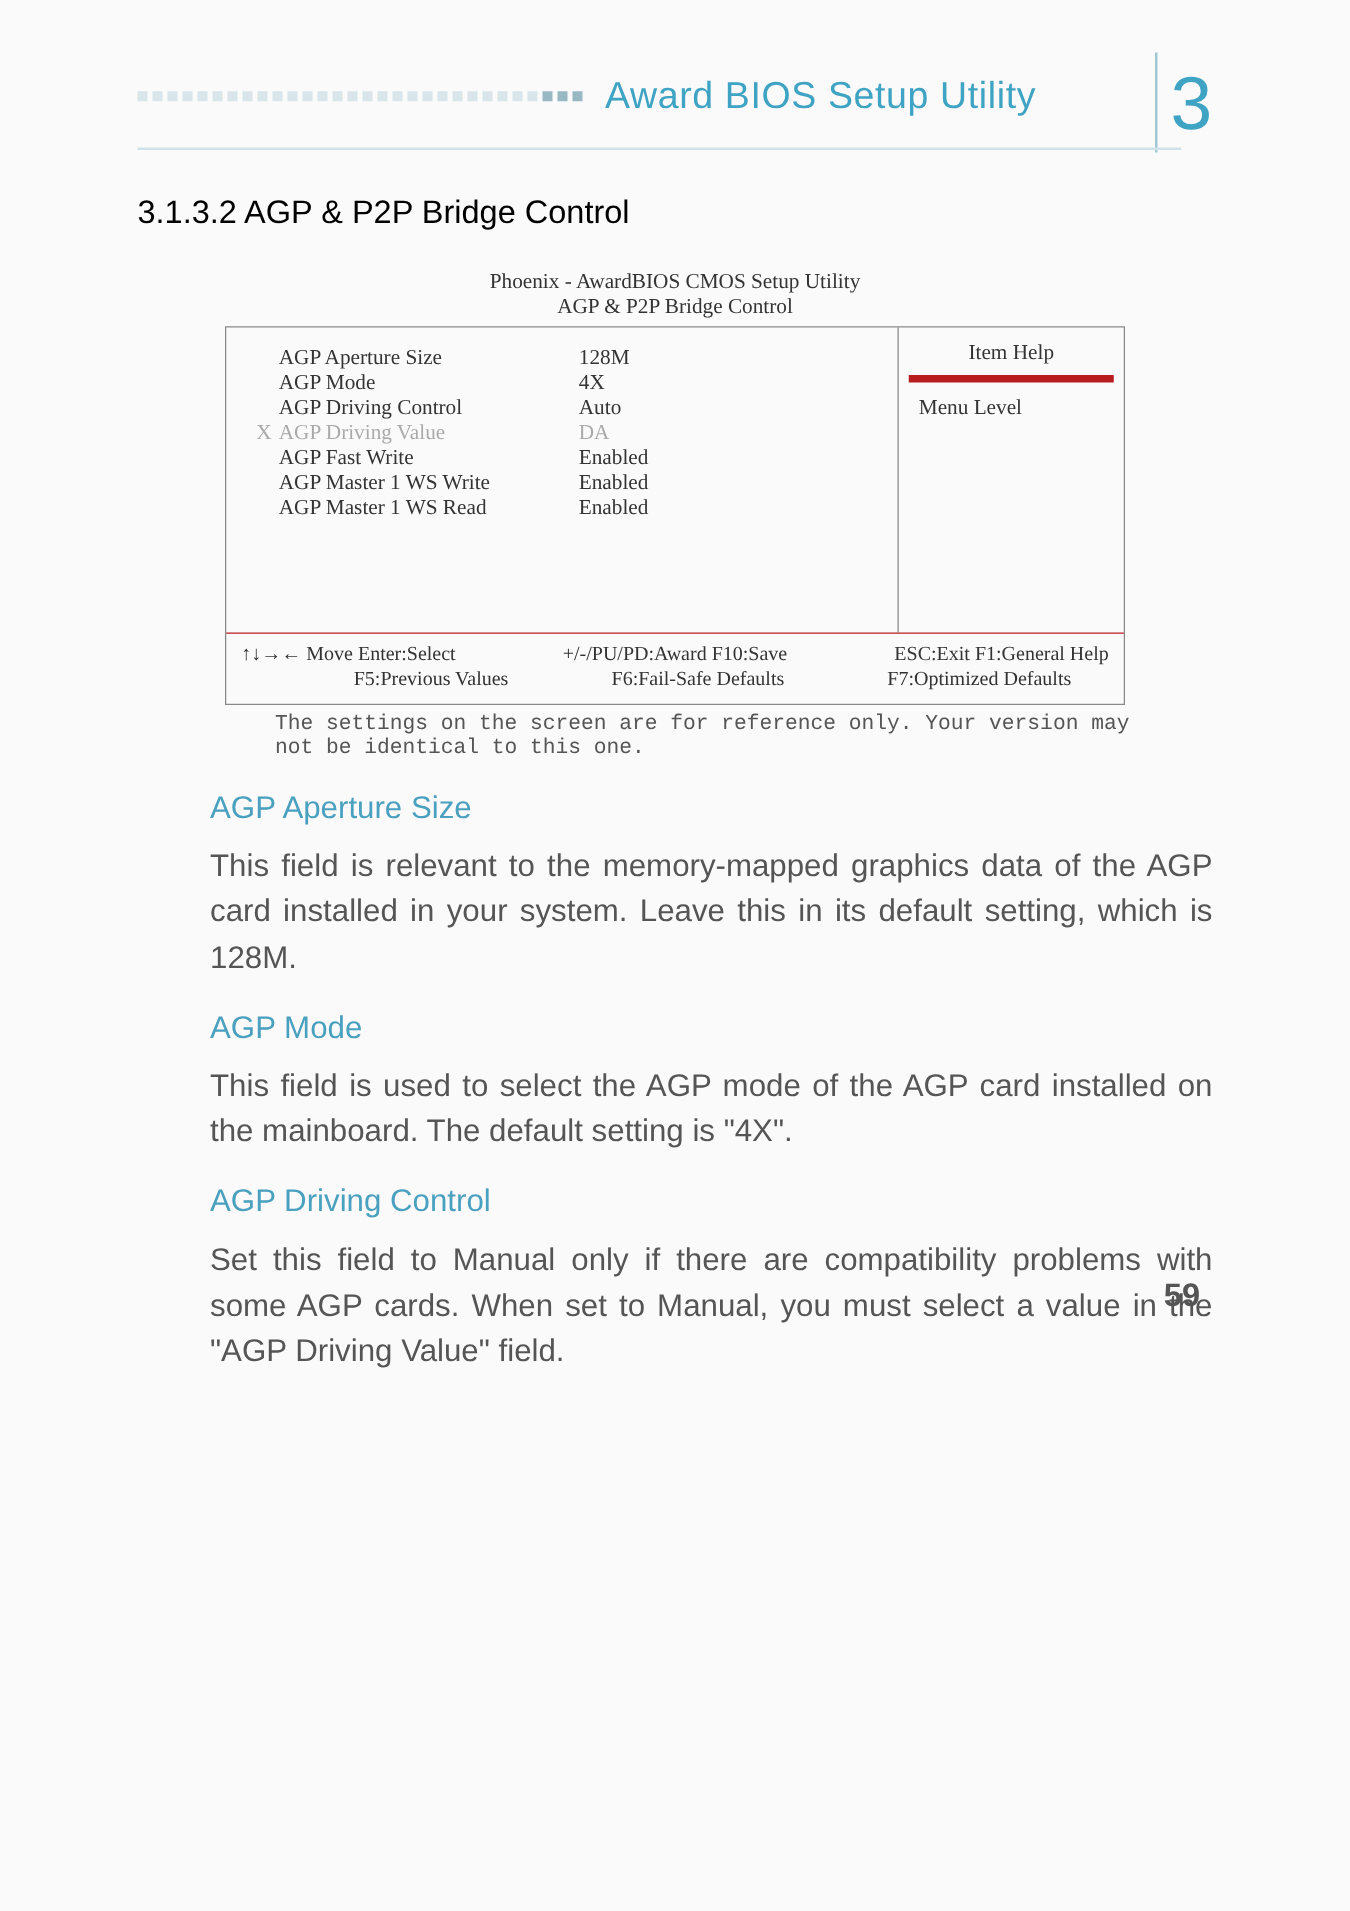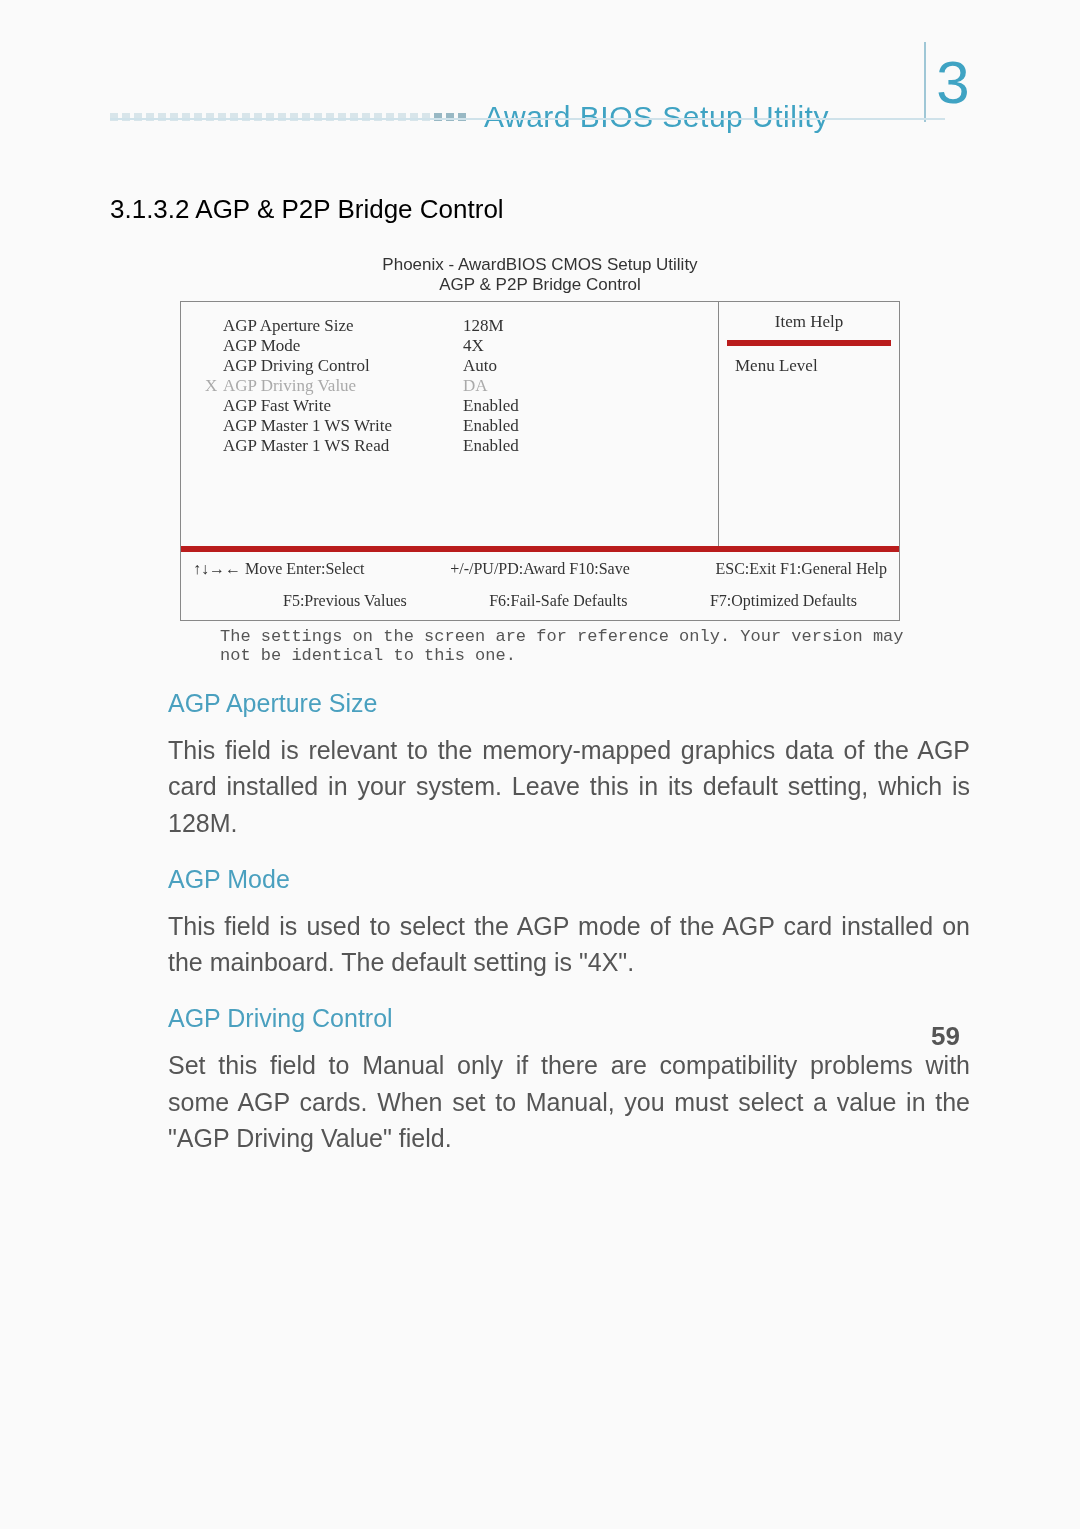--- a/index.html
+++ b/index.html
@@ -1,38 +1,38 @@
 <!DOCTYPE html>
 <html><head>
 <meta charset="utf-8">
 <style>
   * { box-sizing: border-box; margin: 0; padding: 0; }
   html, body { width: 1080px; height: 1529px; background: #fafafa; font-family: "Gill Sans", "Gill Sans MT", "Trebuchet MS", "Segoe UI", sans-serif; color: #3a3a3a; }
-  .page { position: relative; width: 1080px; height: 1112px; padding: 60px 110px 40px 110px; }
+  .page { position: relative; width: 1080px; height: 1112px; padding: 20px 110px 40px 110px; }
   .head-row { display: flex; align-items: center; justify-content: flex-start; margin-top: 40px; }
   .dots { display: flex; flex-wrap: nowrap; }
   .dots span { width: 8px; height: 8px; margin-right: 4px; background: #d8e5ea; display: inline-block; }
   .dots .darker { background: #98b8c4; }
   .head-title { color: #3fa3c3; font-size: 30px; font-weight: 400; margin-left: 14px; letter-spacing: 0.5px; }
   .head-box { position: absolute; right: 100px; top: 42px; width: 56px; height: 80px; border-left: 2px solid #9fc7d6; display: flex; align-items: center; justify-content: center; }
   .head-box-num { color: #3fa3c3; font-size: 60px; font-weight: 300; }
   .head-divider { position: absolute; left: 110px; right: 135px; top: 118px; height: 2px; background: #cfe2ea; }
   .sect-num-title { color: #000000; font-size: 26px; margin-top: 60px; margin-bottom: 24px; font-weight: 400; }
   .body-text { font-size: 25px; color: #555; line-height: 1.45; margin-left: 58px; text-align: justify; font-weight: 300; }
-  .bios-caption { text-align: center; font-family: Liberation Sans, sans-serif; font-size: 17px; margin-top: 30px; color: #333; }
+  .bios-caption { text-align: center; font-family: Liberation Serif, serif; font-size: 17px; margin-top: 30px; color: #333; }
   .bios-box { margin: 6px auto 6px auto; width: 720px; border: 1px solid #888; font-family: "Times New Roman", serif; font-size: 17px; color: #333; }
   .bios-main { display: flex; }
   .bios-left { flex: 1; padding: 14px 10px 90px 24px; border-right: 1px solid #888; }
   .bios-right { width: 180px; padding: 10px 8px; text-align: center; }
   .bios-helpbox { border-bottom: 6px solid #b91c1c; padding-bottom: 8px; margin-bottom: 10px; }
   .bios-row { display: flex; }
   .bios-label { width: 240px; }
   .bios-xcol { width: 18px; }
   .bios-gray .bios-label, .bios-gray .bios-val, .bios-gray .bios-xcol { color: #aaa; }
-  .bios-footer { border-top: 6px solid #b91c1c; padding: 8px 12px 10px 12px; font-size: 16px; display: flex; flex-direction: column; gap: 14px; }
+  .bios-footer { border-top: 1px solid #b91c1c; padding: 8px 12px 10px 12px; font-size: 16px; display: flex; flex-direction: column; gap: 2px; }
   .bios-footer-line { display: flex; justify-content: space-between; white-space: nowrap; }
   .bios-arrows { font-family: "Arial", sans-serif; letter-spacing: -1px; }
   .note-text { font-family: Liberation Mono, monospace; font-size: 17px; color: #555; margin: 6px 0 24px 110px; width: 720px; }
   .subhead { color: #4aa0bf; font-size: 25px; margin: 24px 0 14px 58px; font-weight: 400; }
   .pagenum { position: absolute; bottom: 60px; right: 120px; font-size: 26px; color: #555; font-weight: 700; }
 </style>
 </head>
 <body>
 
 <div class="page">

